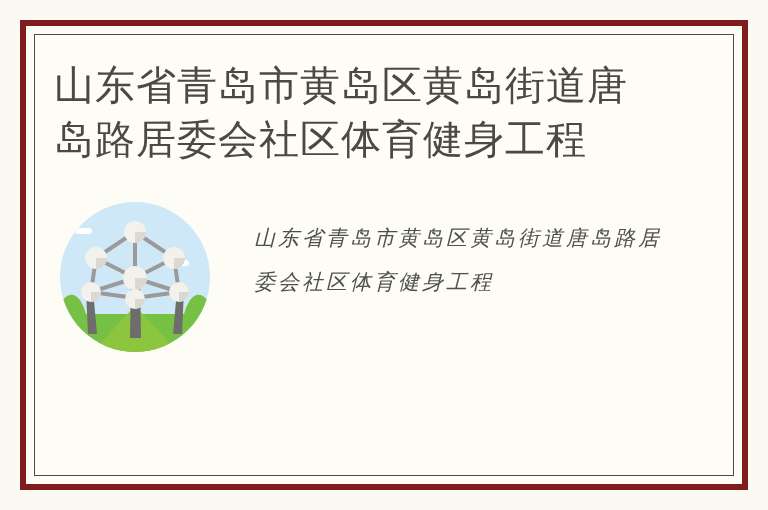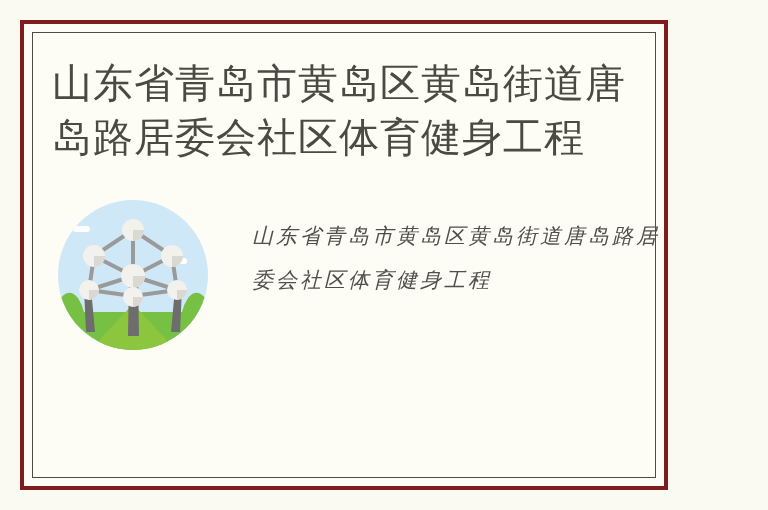--- a/index.html
+++ b/index.html
@@ -11,24 +11,24 @@
     height: 510px;
     background: #fbfaf2;
     font-family: "Liberation Sans", "DejaVu Sans", sans-serif;
     overflow: hidden;
   }
 
   #card {
     position: absolute;
     left: 20px;
     top: 20px;
-    width: 648px;
+    width: 728px;
     height: 470px;
     box-sizing: border-box;
-    border: 4px solid #7f1d1d;
+    border: 6px solid #7f1d1d;
     background: #fdfcf5;
   }
 
   #card-inner {
     position: absolute;
     left: 8px;
     top: 8px;
     right: 8px;
     bottom: 8px;
     box-sizing: border-box;

